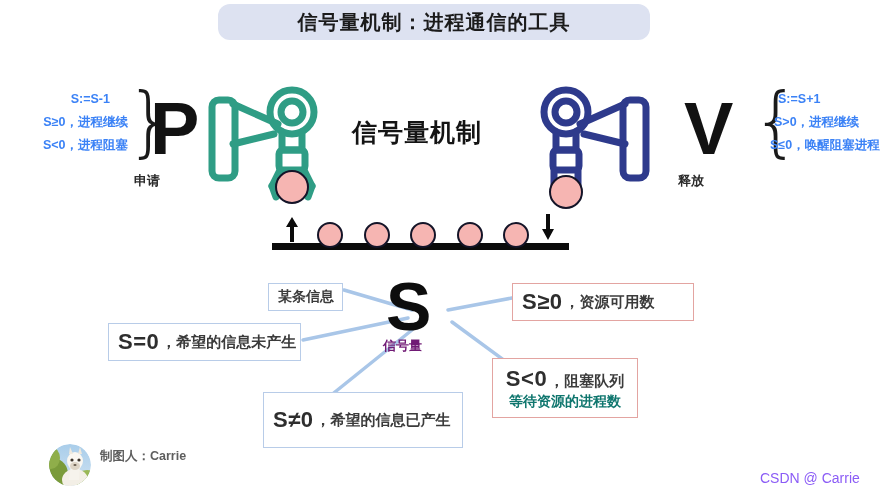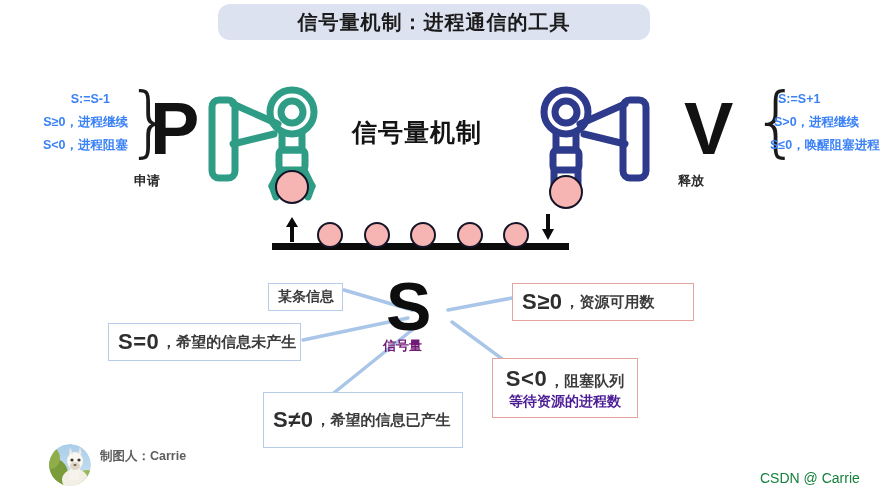--- a/index.html
+++ b/index.html
@@ -174,21 +174,21 @@
     color: #3b3b3b;
     margin-left: 2px;
   }
   .callout .plain {
     font-size: 14px;
     font-weight: bold;
     color: #3b3b3b;
   }
   .callout.stack { flex-direction: column; align-items: center; justify-content: center; padding: 3px 9px; }
   .callout .row1 { display: flex; align-items: baseline; }
-  .callout .row2 { font-size: 14px; font-weight: bold; color: #4c1d95; margin-top: 1px; }
+  .callout .row2 { font-size: 14px; font-weight: bold; color: #0f766e; margin-top: 1px; }
 
   .box-msg   { left: 268px; top: 283px; width: 75px;  height: 28px; }
   .box-seq0  { left: 108px; top: 323px; width: 193px; height: 38px; }
   .box-sneq0 { left: 226px; top: 392px; width: 200px; height: 56px; margin-left: 37px; }
   .box-sge0  { left: 512px; top: 283px; width: 182px; height: 38px; }
   .box-slt0  { left: 492px; top: 358px; width: 146px; height: 60px; }
 
   
   .avatar {
     position: absolute;
@@ -207,21 +207,21 @@
     font-weight: bold;
     color: #5e5e5e;
     line-height: 1.55;
     white-space: nowrap;
   }
   .watermark {
     position: absolute;
     left: 760px;
     top: 470px;
     font-size: 14px;
-    color: #15803d;
+    color: #8b5cf6;
     white-space: nowrap;
   }
   svg { display: block; overflow: visible; }
 </style>
 </head>
 <body>
 
 <div id="canvas">
 
   <div class="title-bar">

